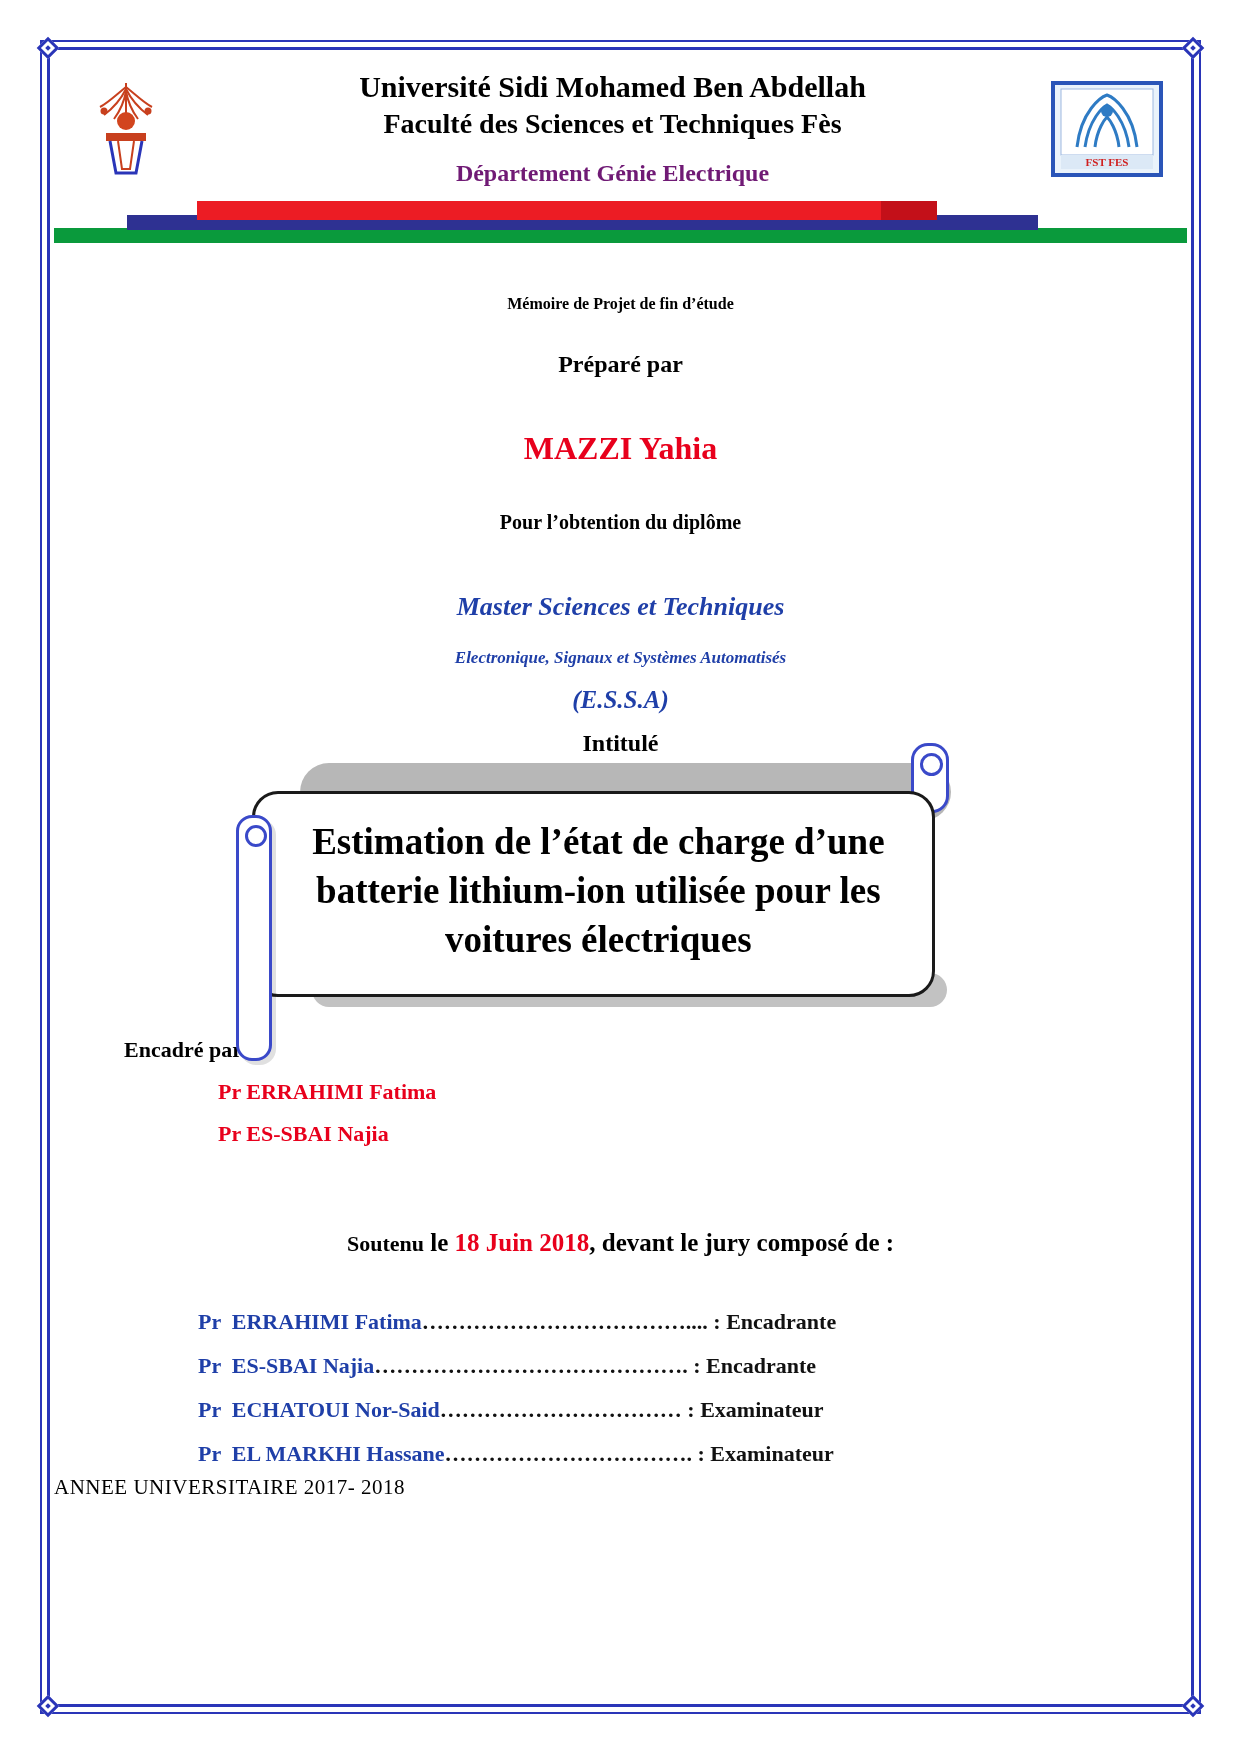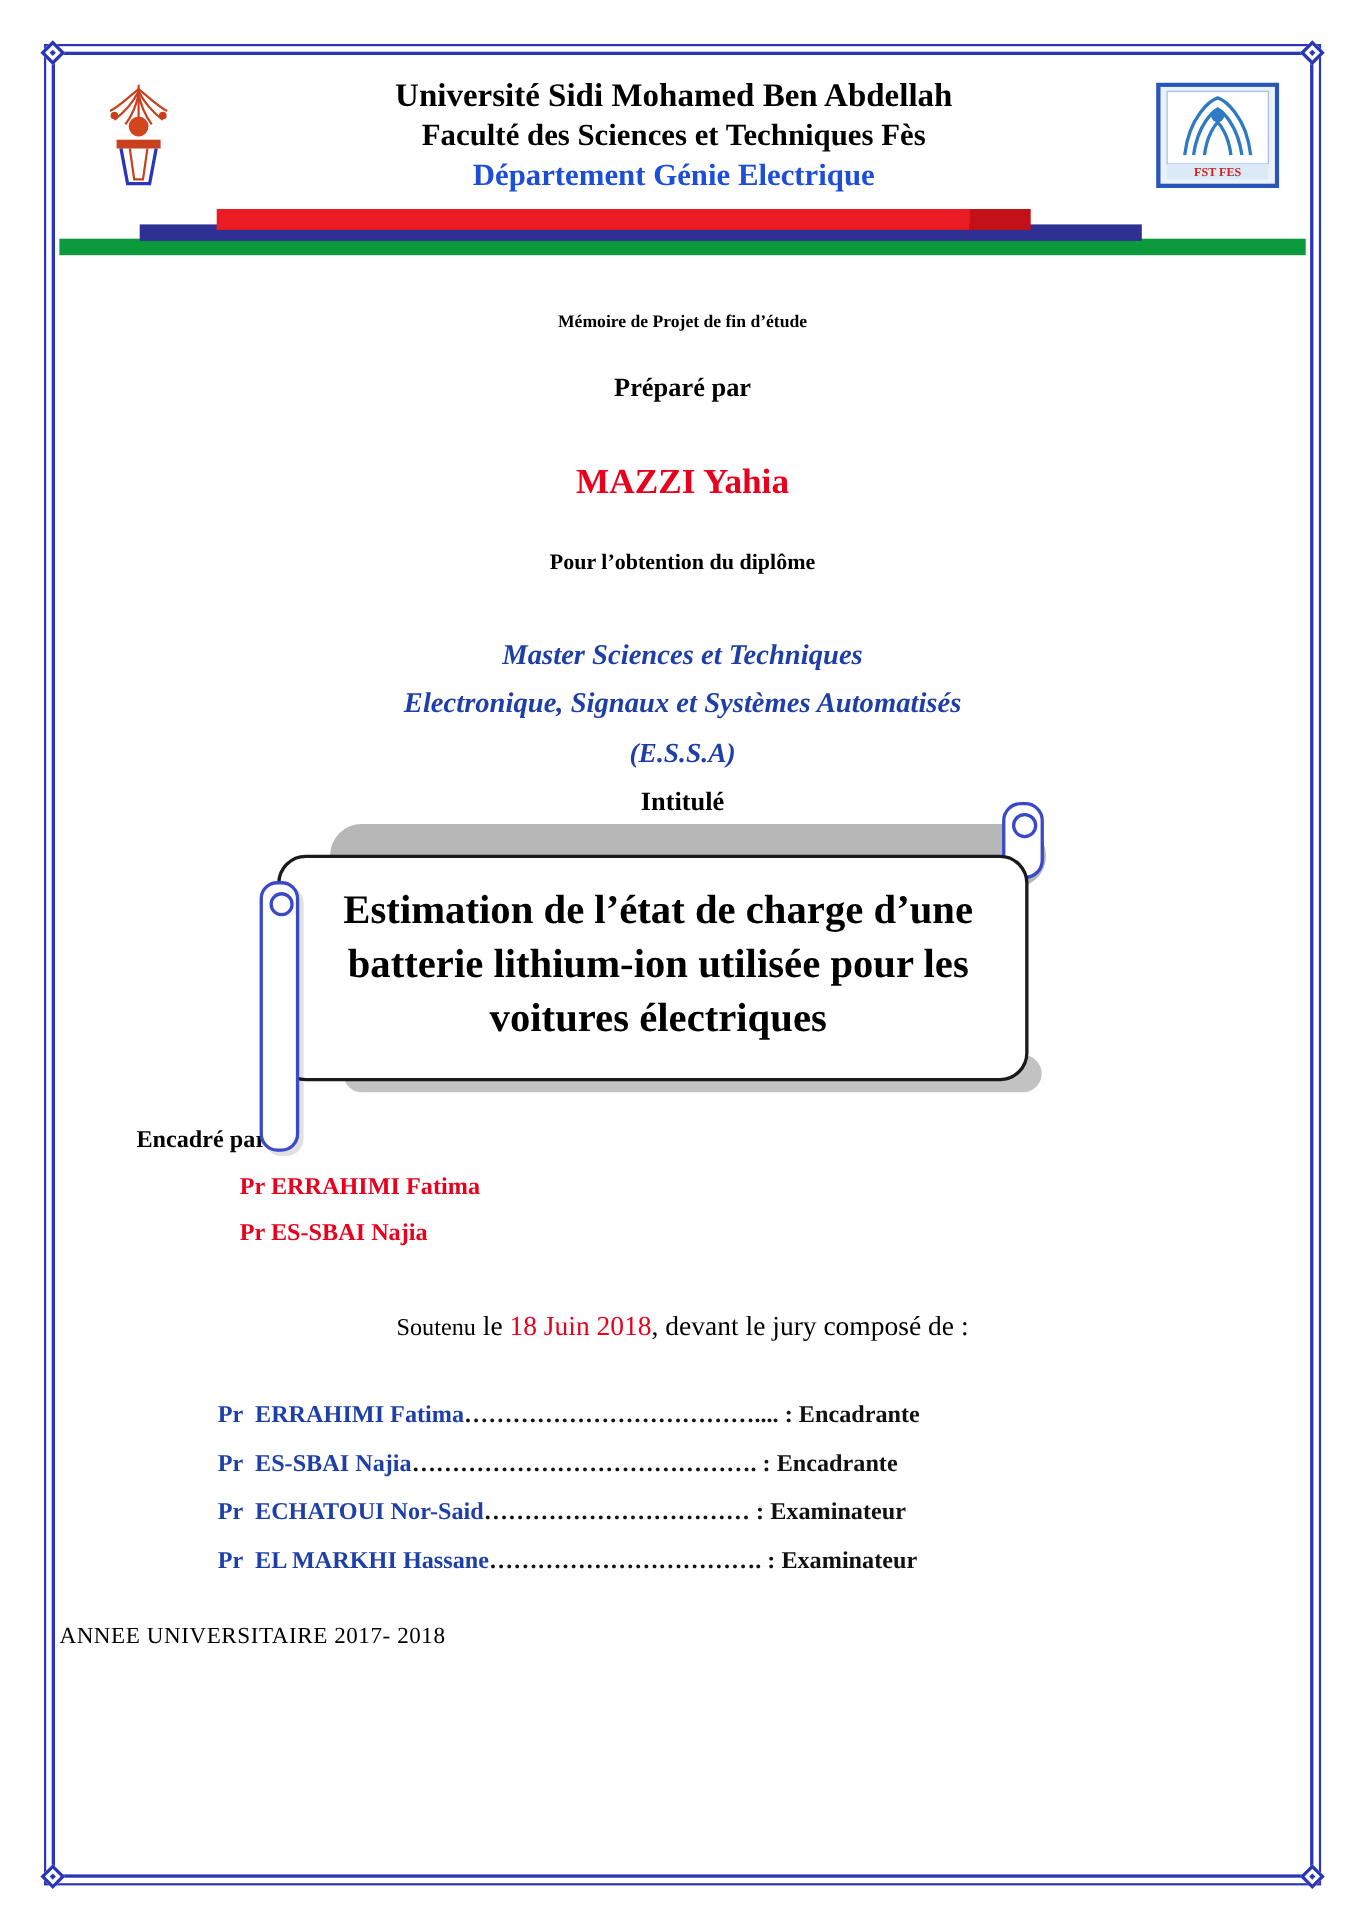--- a/index.html
+++ b/index.html
@@ -18,58 +18,58 @@
 
   .content { position:absolute; inset:54px; padding:12px 24px 0; }
 
   
   .header { display:flex; align-items:center; justify-content:space-between; margin-top:4px; }
   .uni-logo { width:96px; height:104px; flex:0 0 auto; }
   .fst-logo { width:112px; height:96px; flex:0 0 auto; }
   .head-text { flex:1; text-align:center; padding:0 10px; }
   .head-line1 { font-size:30px; font-weight:bold; color:#000; }
   .head-line2 { font-size:28px; font-weight:bold; color:#000; margin-top:4px; }
-  .head-line3 { font-size:28px; font-weight:bold; color:#1d4ed8; margin-top:4px; }
+  .head-line3 { font-size:24px; font-weight:bold; color:#701a75; margin-top:20px; }
 
   
   .bars { position:relative; height:46px; margin-top:14px; }
   .bar-red   { position:absolute; left:11%; width:63%; top:0;  height:19px; background:#EC1C24; z-index:3; }
   .bar-red::after { content:""; position:absolute; right:-56px; top:0; width:56px; height:19px; background:#C31019; }
   .bar-blue  { position:absolute; left:4.5%; width:84%; top:14px; height:15px; background:#2E3192; z-index:2; }
   .bar-green { position:absolute; left:-24px; right:-24px; top:27px; height:15px; background:#0A9A3C; z-index:1; }
 
   .center { text-align:center; }
 
   .memoire   { margin-top:48px; font-size:16px; font-weight:bold; color:#000; }
   .prepared  { margin-top:38px; font-size:24px; font-weight:bold; color:#000;font-family:Liberation Serif, serif; }
   .author    { margin-top:52px; font-size:32px; font-weight:bold; color:#E8001C; }
   .diploma   { margin-top:44px; font-size:20px; font-weight:bold; color:#000; }
 
   .master-block { margin-top:58px; color:#1F3FA8; font-weight:bold; font-style:italic; }
   .master-l1 { font-size:26px; }
-  .master-l2 { font-size:26px; margin-top:13px; }
+  .master-l2 { font-size:17px; margin-top:26px; }
   .master-l3 { font-size:25px; margin-top:18px; }
   .intitule  { margin-top:16px; font-size:24px; font-weight:bold; color:#000; }
 
   
   .scroll-wrap { position:relative; margin:34px 0 0 16%; width:63%; }
   .scroll-shadow { position:absolute; top:-28px; left:48px; right:-16px; height:58px; background:#b7b7b7; border-radius:30px; z-index:0; }
   .scroll-shadow-b { position:absolute; bottom:-10px; left:60px; right:-12px; height:34px; background:#c2c2c2; border-radius:24px; z-index:0; }
   .curl-right { position:absolute; z-index:1; right:-14px; top:-48px; width:38px; height:70px; background:#fff; border:3px solid #3A49C9; border-radius:17px; }
   .curl-right::before { content:""; position:absolute; top:7px; left:6px; width:17px; height:17px; border:3px solid #3A49C9; border-radius:50%; }
   .scroll-body { position:relative; z-index:2; background:#fff; border:3px solid #1a1a1a; border-radius:26px; padding:24px 34px 30px 44px; }
   .curl-left { position:absolute; z-index:3; left:-16px; top:24px; width:36px; height:246px; background:#fff; border:3px solid #3A49C9; border-radius:16px; box-shadow:4px 4px 0 rgba(0,0,0,0.12); }
   .curl-left::before { content:""; position:absolute; top:7px; left:6px; width:16px; height:16px; border:3px solid #3A49C9; border-radius:50%; }
   .doc-title { font-size:37px; line-height:1.32; font-weight:bold; color:#000; text-align:center; }
 
   .encadre { margin-top:40px; font-size:22px; font-weight:bold; color:#000; padding-left:46px; }
   .supervisor { font-size:22px; font-weight:bold; color:#E8001C; padding-left:140px; margin-top:16px; }
   .supervisor:first-of-type { margin-top:22px; }
 
-  .defense { margin-top:60px; font-size:25px; font-weight:normal; color:#000; text-align:center; }
+  .defense { margin-top:82px; font-size:25px; font-weight:bold; color:#000; text-align:center; }
   .defense .soutenu { font-size:22px; }
   .defense .date { color:#E8001C; }
 
   .jury { margin-top:52px; padding-left:120px; }
   .jury-row { font-size:22px; font-weight:bold; margin-top:18px; white-space:pre; }
   .jury-row:first-child { margin-top:0; }
   .jury-name { color:#1F3FA8; }
   .jury-dots { color:#111; }
   .jury-role { color:#111; }
 

